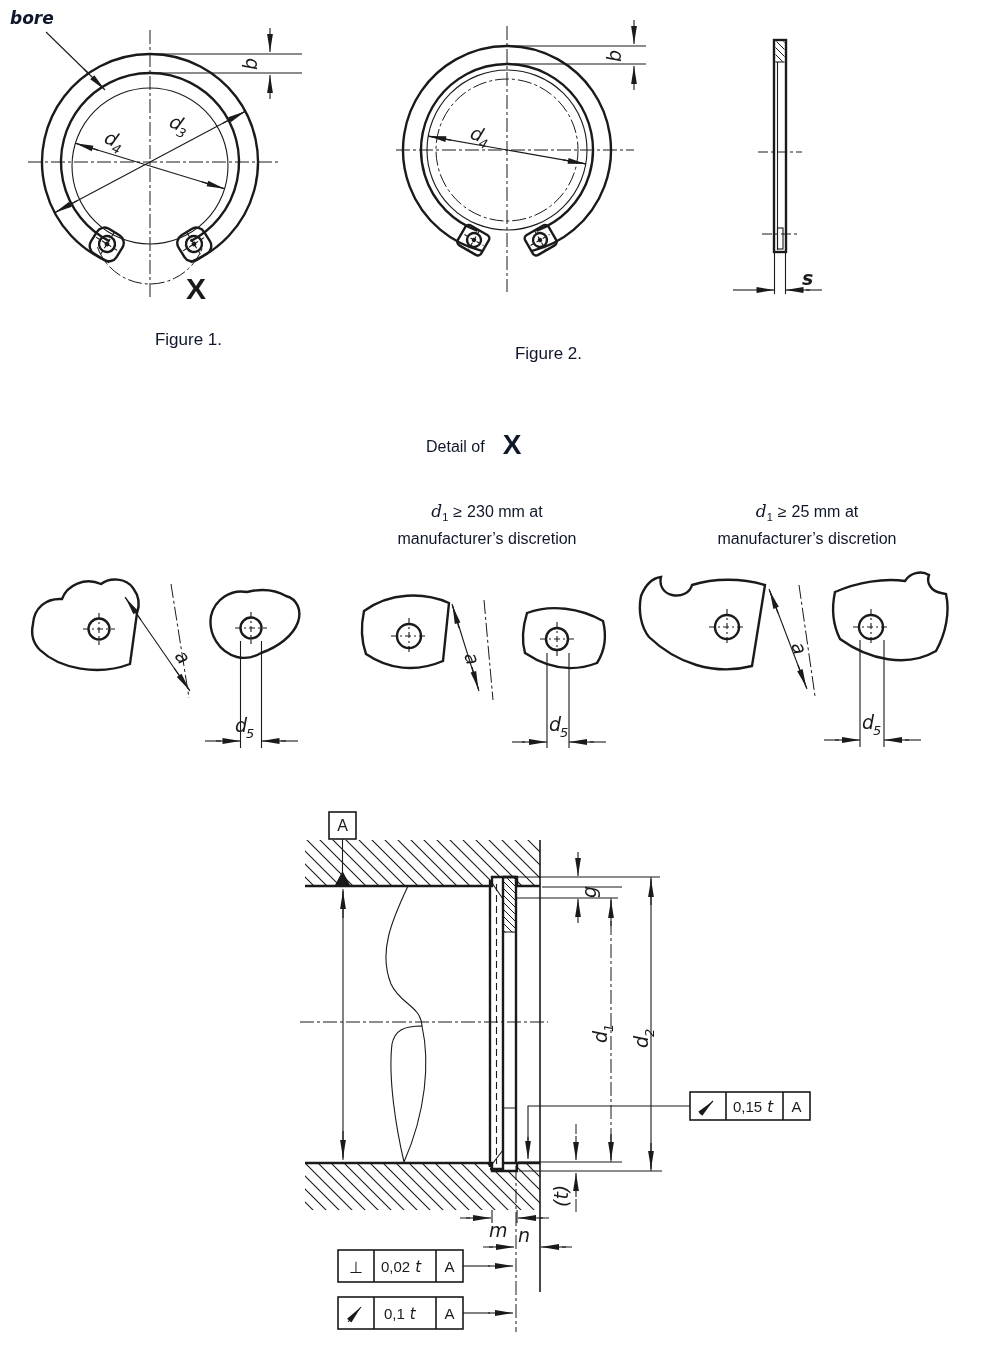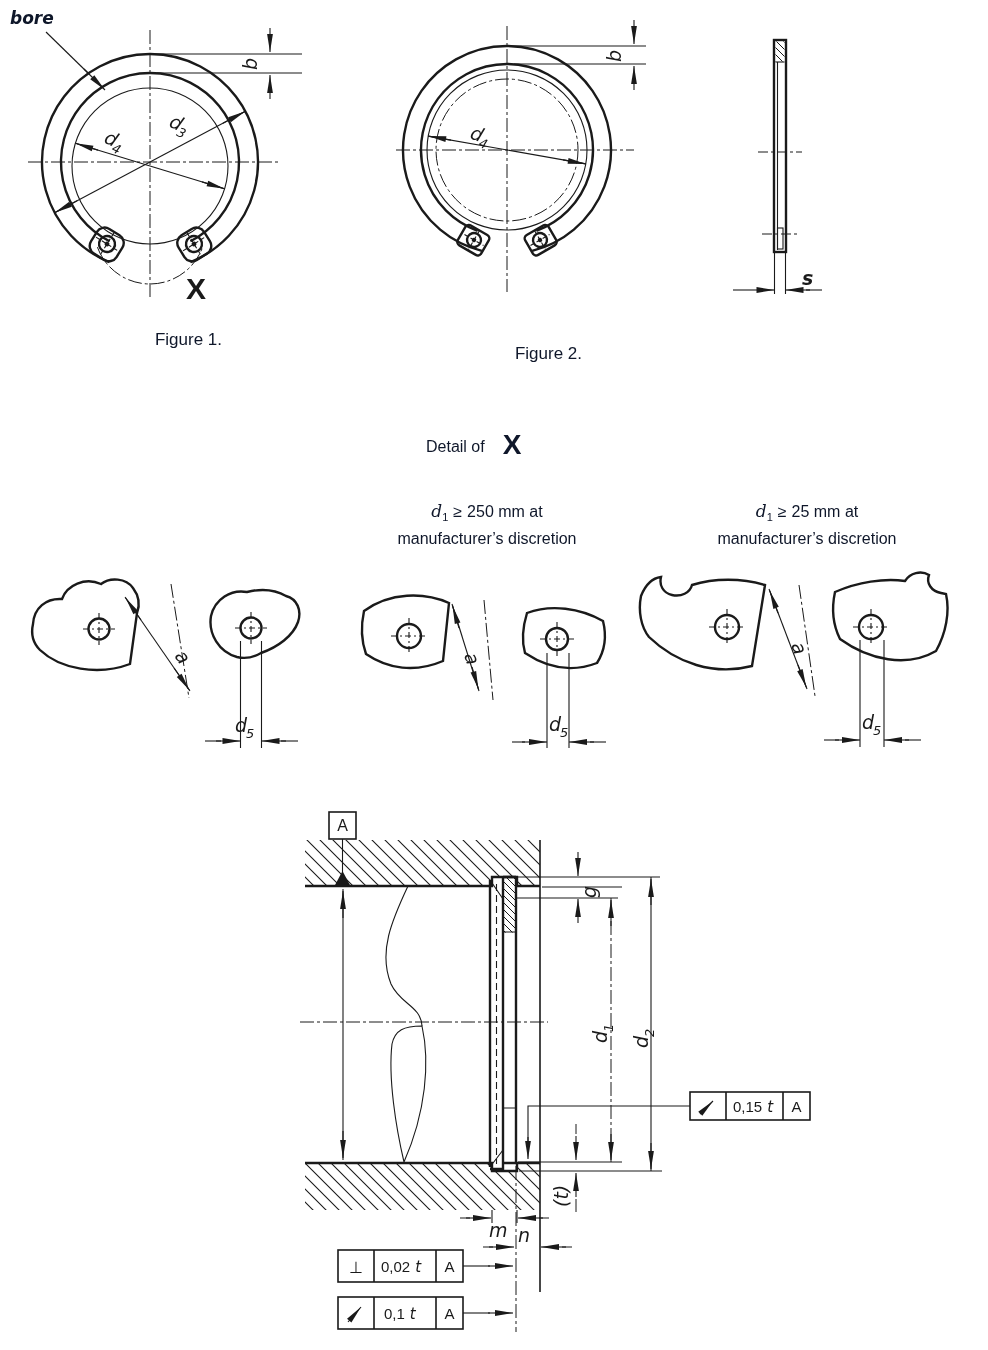--- a/index.html
+++ b/index.html
@@ -340,21 +340,21 @@
 
 <div class="ov cap" style="left:112px;top:322px;">Figure 1.</div>
 <div class="ov cap" style="left:472px;top:336px;">Figure 2.</div>
 
 <div class="ov dhead" style="left:426px;top:420px;">
   <span class="dheadp">Detail of</span>
   <span class="dheadx">X</span>
 </div>
 
 <div class="ov cond" style="left:352px;top:501px;width:270px;">
-  <span class="hv">d</span><sub>1</sub><span class="rel">≥</span><span>250 mm at</span>
+  <span class="hv">d</span><sub>1</sub><span class="rel">≥</span><span>230 mm at</span>
   <div>manufacturer’s discretion</div>
 </div>
 <div class="ov cond" style="left:672px;top:501px;width:270px;">
   <span class="hv">d</span><sub>1</sub><span class="rel">≥</span><span>25 mm at</span>
   <div>manufacturer’s discretion</div>
 </div>
 
 </div>
 
 </body></html>

